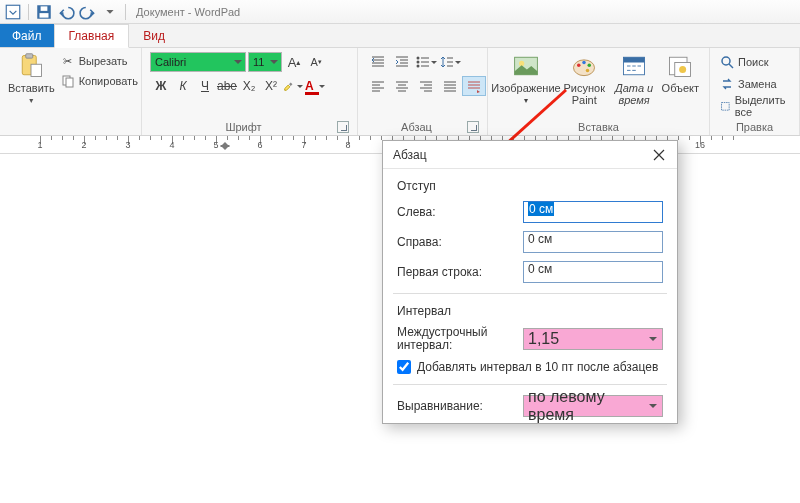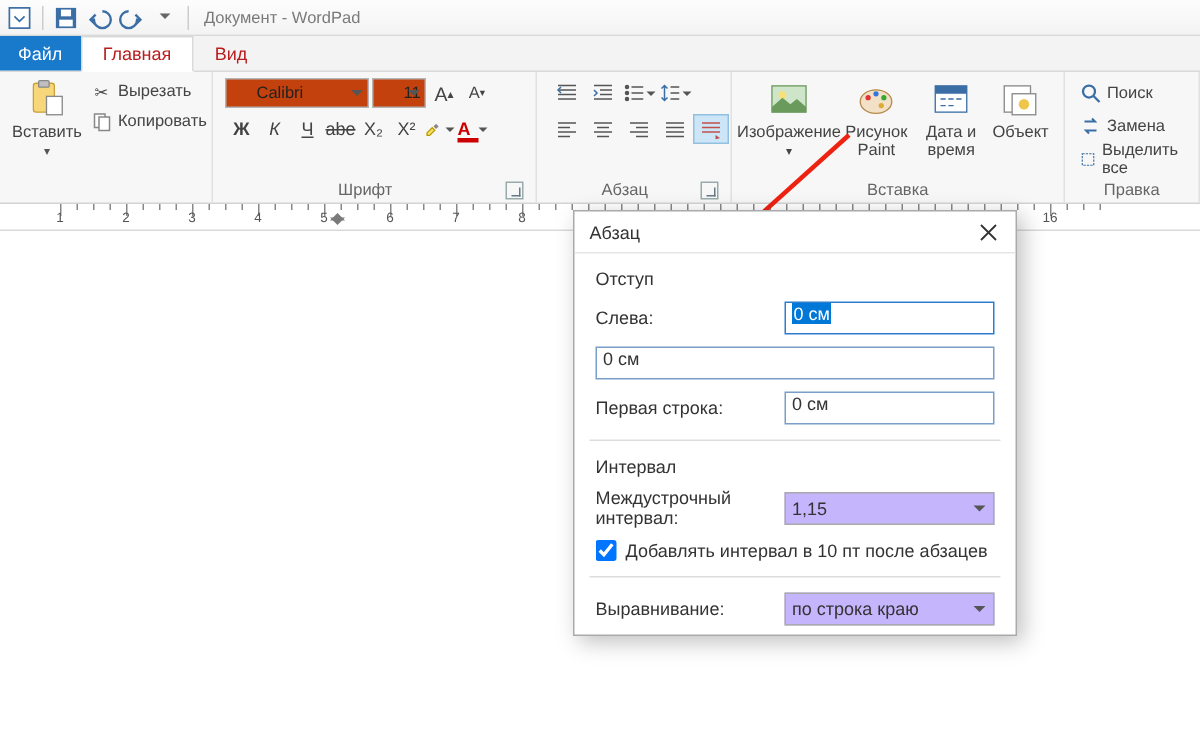--- a/index.html
+++ b/index.html
@@ -19,21 +19,21 @@
 .group-body { display:flex; gap:4px; align-items:flex-start; }
 .group-label { text-align:center; font-size:11px; color:#666; padding-top:2px;}
 .big-btn { display:flex; flex-direction:column; align-items:center; justify-content:flex-end; width:50px; font-size:11px; color:#444; gap:2px;}
 .big-btn svg, .big-btn .ico { width:28px; height:28px; }
 .small-row { display:flex; flex-direction:column; gap:2px; }
 .small-btn { display:flex; align-items:center; gap:4px; font-size:11px; color:#444; padding:1px 2px; height:18px;}
 .small-btn .ic { width:14px; height:14px; display:inline-flex; align-items:center; justify-content:center;}
 
 .font-area { display:flex; flex-direction:column; gap:4px; }
 .font-row1 { display:flex; gap:2px; align-items:center; }
-.combo { background:#c2410c; border:1px solid #b5b5b5; height:20px; font-size:11px; padding:0 14px 0 20px; position:relative; display:flex; align-items:center; color:#222;}
+.combo { background:#22c55e; border:1px solid #b5b5b5; height:20px; font-size:11px; padding:0 14px 0 4px; position:relative; display:flex; align-items:center; color:#222;}
 .combo::after { content:""; position:absolute; right:3px; top:7px; border:4px solid transparent; border-top-color:#555;}
 .combo.font { width:96px; }
 .combo.size { width:34px; }
 .icon-btn { width:20px; height:20px; display:flex; align-items:center; justify-content:center; font-size:12px; color:#444; border:1px solid transparent;}
 .font-row2 { display:flex; gap:0; align-items:center; }
 .font-row2 .icon-btn { width:22px; }
 
 .para-area { display:flex; flex-direction:column; gap:4px; }
 .para-row { display:flex; gap:0; }
 .para-row .icon-btn { width:24px; }
@@ -58,21 +58,21 @@
 .dlg-title { height:28px; display:flex; align-items:center; justify-content:space-between; padding:0 6px 0 10px; border-bottom:1px solid #e5e5e5;}
 .dlg-close { width:24px; height:24px; display:flex; align-items:center; justify-content:center; color:#333;}
 .dlg-body { padding:10px 14px 6px 14px; display:flex; flex-direction:column; gap:8px;}
 .dlg-section { font-size:12px; color:#333; }
 .dlg-row { display:flex; align-items:center; gap:8px; }
 .dlg-row label { width:118px; font-size:12px; color:#333;}
 .dlg-input { flex:1; height:22px; border:1px solid #7a9ec7; padding:0 4px; font-size:12px; background:#fff;}
 .dlg-input.sel { background:#fff; }
 .dlg-input.sel span.hi { background:#0078d7; color:#fff; padding:0 1px;}
 .dlg-hr { border:none; border-top:1px solid #ddd; margin:2px -4px;}
-.dlg-select { flex:1; height:22px; border:1px solid #aaa; font-size:12px; padding:0 16px 0 4px; position:relative; display:flex; align-items:center; background:#c4b5fd;}
+.dlg-select { flex:1; height:22px; border:1px solid #aaa; font-size:16px; padding:0 16px 0 4px; position:relative; display:flex; align-items:center; background:#f9a8d4;}
 .dlg-select::after{ content:""; position:absolute; right:5px; top:8px; border:4px solid transparent; border-top-color:#555;}
 .dlg-check { display:flex; align-items:center; gap:6px; font-size:12px;}
 .dlg-check input { width:14px; height:14px;}
 .dlg-buttons { display:flex; justify-content:flex-end; gap:8px; padding:10px 12px; border-top:1px solid #eee;}
 .dlg-btn { min-width:74px; height:24px; border:1px solid #adadad; background:#f0f0f0; font-size:12px; display:flex; align-items:center; justify-content:center;}
 .dlg-btn.primary { border:1px solid #2f7bd1; box-shadow:inset 0 0 0 1px #a9cdef;}
 .dlg-btn.tabbtn::after{ content:""; margin-left:4px; border:4px solid transparent; border-top-color:#555; transform:translateY(2px);}
 
 .arrow { position:absolute; left:456px; top:150px; width:120px; height:80px; pointer-events:none;}
 .arrow svg { width:100%; height:100%; overflow:visible;}
@@ -282,21 +282,21 @@
             <circle cx="20" cy="21" r="2" fill="#da3"></circle>
           </svg>
         <span style="text-align:center;line-height:1.1;">Рисунок Paint</span>
       </div>
       <div class="big-btn" style="width:48px;">
         <svg viewBox="0 0 32 32">
             <rect x="4" y="6" width="24" height="20" fill="#fff" stroke="#3a6ea5"></rect>
             <rect x="4" y="6" width="24" height="6" fill="#3a6ea5"></rect>
             <path d="M8 16h4M14 16h4M20 16h4M8 21h4M14 21h4" stroke="#3a6ea5"></path>
           </svg>
-        <span style="text-align:center;line-height:1.1;">Дата и время</span>
+        <span style="text-align:center;line-height:1.1;font-style:italic;">Дата и время</span>
       </div>
       <div class="big-btn" style="width:46px;">
         <svg viewBox="0 0 32 32">
             <rect x="4" y="6" width="20" height="20" fill="#fff" stroke="#888"></rect>
             <rect x="10" y="12" width="18" height="16" fill="#fff" stroke="#888"></rect>
             <circle cx="19" cy="20" r="4" fill="#efc64a"></circle>
           </svg>
         <span>Объект</span>
       </div>
     </div>
@@ -448,20 +448,21 @@
         </svg>
     </div>
   </div>
   <div class="dlg-body">
     <div class="dlg-section">Отступ</div>
     <div class="dlg-row">
       <label>Слева:</label>
       <div class="dlg-input sel" style="border:1px solid #2f7bd1;"><span class="hi">0 см</span></div>
     </div>
     <div class="dlg-row">
+      <label>Справа:</label>
       <div class="dlg-input">0 см</div>
     </div>
     <div class="dlg-row">
       <label>Первая строка:</label>
       <div class="dlg-input">0 см</div>
     </div>
     <hr class="dlg-hr">
     <div class="dlg-section">Интервал</div>
     <div class="dlg-row">
       <label style="line-height:1.1;">Междустрочный интервал:</label>
@@ -470,17 +471,17 @@
         </div>
     </div>
     <label class="dlg-check">
       <input type="checkbox" checked="" style="">
       <span>Добавлять интервал в 10 пт после абзацев</span>
     </label>
     <hr class="dlg-hr">
     <div class="dlg-row">
       <label>Выравнивание:</label>
       <div class="dlg-select">
-          <span>по строка краю</span>
+          <span>по левому время</span>
         </div>
     </div>
   </div>
 </div>
 
 </body></html>

